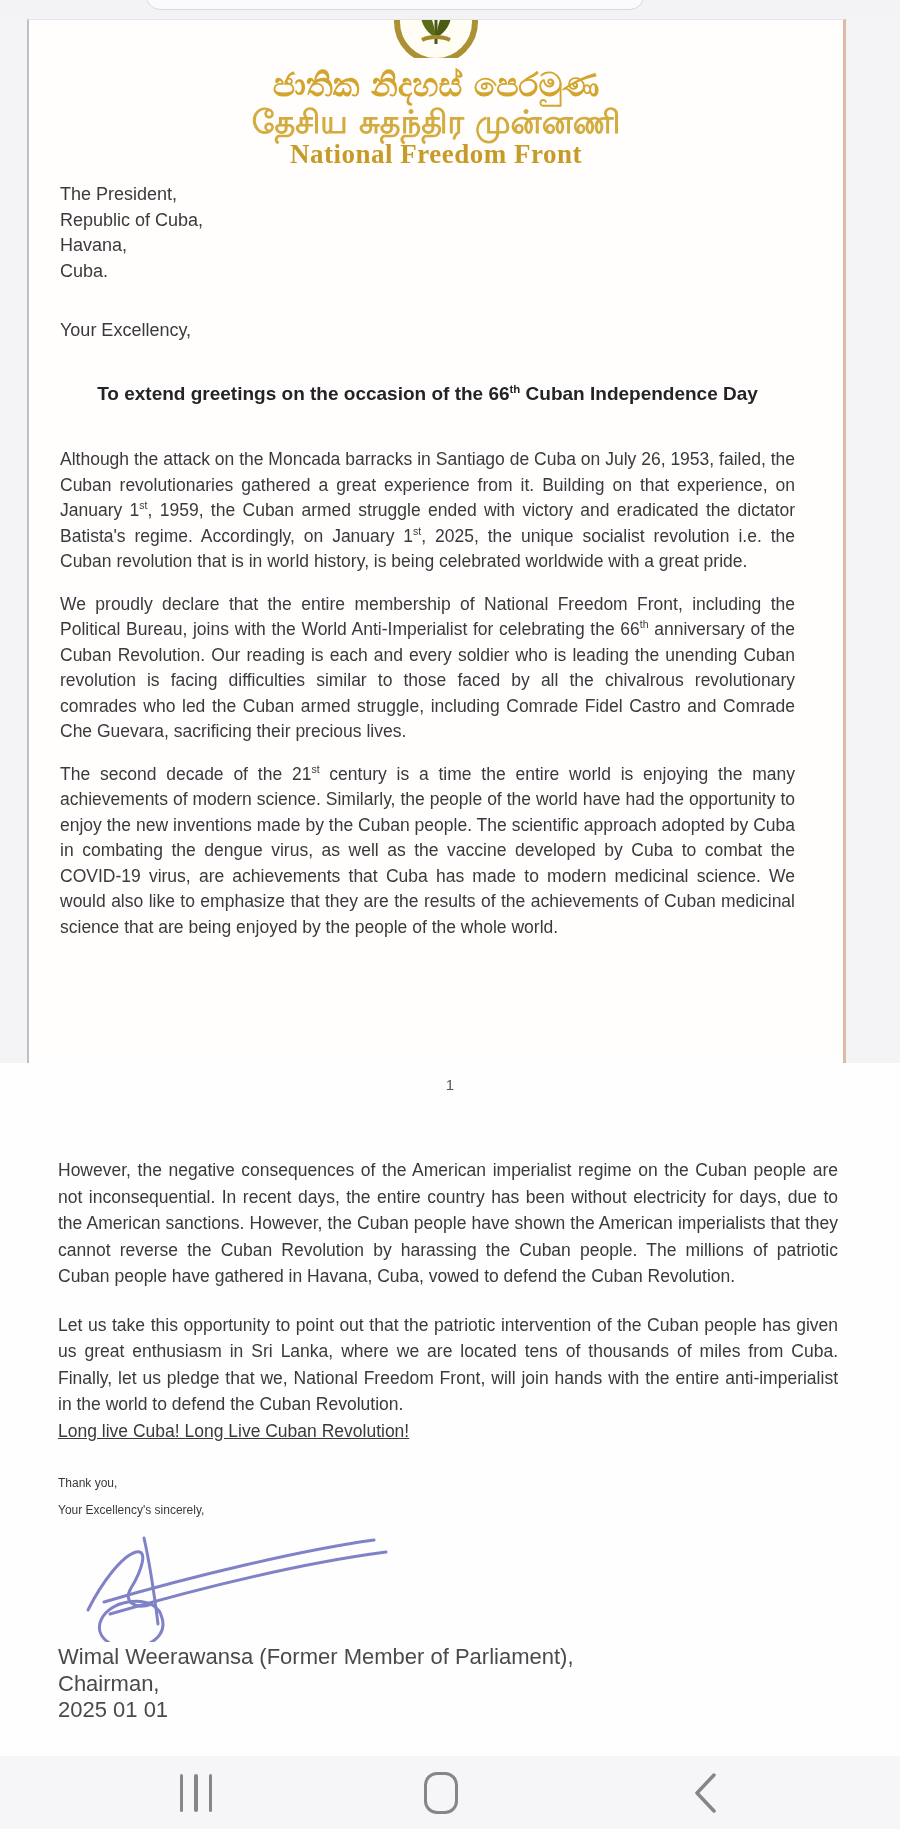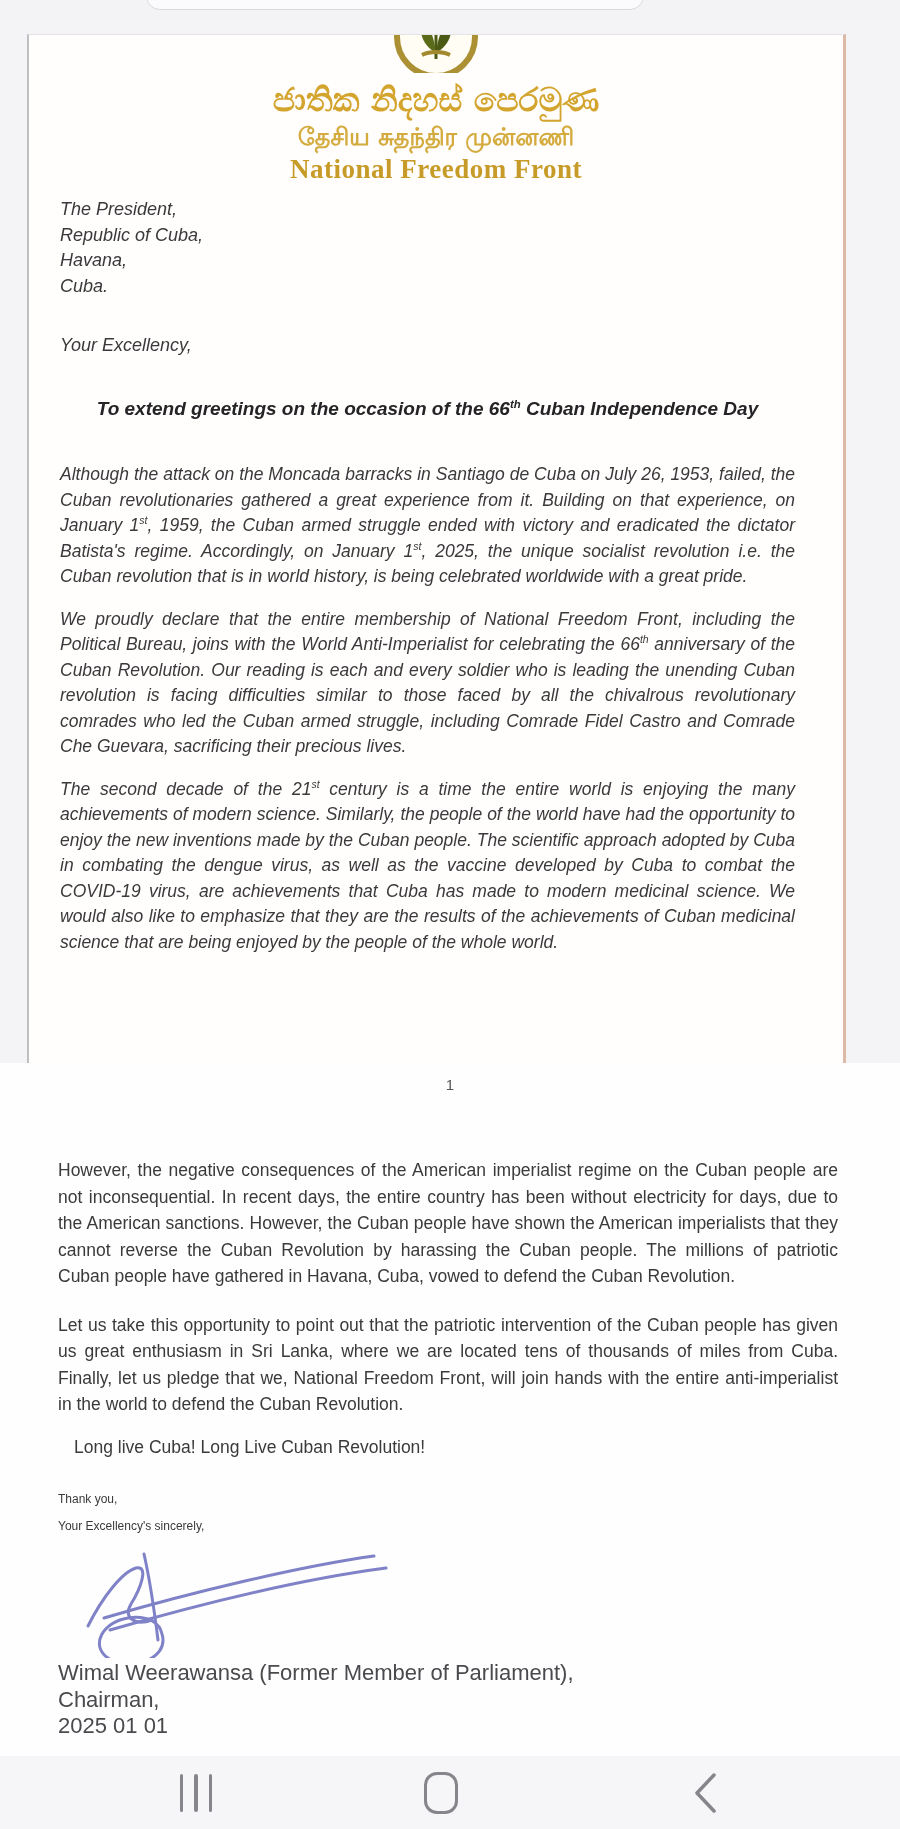--- a/index.html
+++ b/index.html
@@ -13,35 +13,35 @@
 
   
   .status-area{position:absolute;left:0;top:0;width:900px;height:18px;background:#f3f3f5;overflow:hidden;z-index:5;}
   .rounded-edge{position:absolute;left:146px;top:-28px;width:496px;height:36px;background:#fbfbfd;border:1.5px solid #d9d9de;border-radius:14px;}
 
   
   .viewport{position:absolute;left:0;top:18px;width:900px;height:1738px;background:#f4f3f5;overflow:hidden;}
 
   
   .sheet1{
-    position:absolute;left:27px;top:16px;width:819px;height:1317px;
+    position:absolute;left:27px;top:1px;width:819px;height:1317px;
     background:#fffefd;
     border-top:1px solid #e4e4e7;
     border-left:2px solid #bfbfc2;
     border-right:3px solid #ddb9a8;
     border-bottom:3px solid #d6cab8;
     box-sizing:border-box;
   }
   .logo-wrap{height:38px;overflow:hidden;text-align:center;}
   .logo-wrap svg{display:inline-block;margin-top:-42px;}
   .title-si{margin:6px 0 0 0;text-align:center;font-weight:bold;font-size:33px;line-height:42px;color:#d3a52e;font-family:"DejaVu Sans","Liberation Sans",sans-serif;}
-  .title-ta{margin:0;text-align:center;font-size:24px;line-height:32px;color:#d4ab3e;font-family:"DejaVu Sans","Liberation Sans",sans-serif;}
+  .title-ta{margin:0;text-align:center;font-size:32px;line-height:32px;color:#d4ab3e;font-family:"DejaVu Sans","Liberation Sans",sans-serif;}
   .title-en{margin:0;text-align:center;font-weight:bold;font-size:27px;line-height:32px;color:#c79b28;font-family:"Liberation Serif",serif;letter-spacing:.5px;}
 
-  .letter-body{padding:0 48px 0 31px;color:#3a3a3c;font-style:italic;}
+  .letter-body{padding:0 48px 0 31px;color:#3a3a3c;}
   .recipient{margin-top:12px;font-size:18px;line-height:25.5px;}
   .salutation{margin-top:36px;font-size:18px;}
   .subject{margin-top:42px;text-align:center;font-weight:bold;font-size:19px;color:#242426;}
   .para{margin:0;margin-top:17px;font-size:17.5px;line-height:25.5px;text-align:justify;}
   .para.first{margin-top:42px;}
   sup{font-size:60%;vertical-align:super;line-height:0;}
 
   .page-footer{
     position:absolute;left:0;bottom:12px;width:100%;
     text-align:center;color:#473a2b;font-family:"Liberation Serif",serif;
@@ -52,21 +52,21 @@
   .pf-ph{font-size:15px;line-height:25px;font-family:"DejaVu Sans","Liberation Serif",serif;}
   .pf-mail{font-size:15px;line-height:22px;margin-top:8px;letter-spacing:.4px;color:#3f3a33;}
 
   
   .page2{position:absolute;left:0;top:1045px;width:900px;height:693px;background:#fefefe;color:#3a3a3c;}
   .page-num{margin-top:12px;text-align:center;font-size:15px;color:#55555a;line-height:20px;}
   .page2-col{padding:0 62px 0 58px;}
   .p2para{margin:0;font-size:17.5px;line-height:26.5px;text-align:justify;}
   .p2para.p4{margin-top:62px;}
   .p2para.p5{margin-top:22px;}
-  .slogan{margin:16px;font-size:17.5px;line-height:26.5px;}
+  .slogan{margin:0;font-size:17.5px;line-height:26.5px;text-decoration:underline;}
   .closing{margin:0;font-size:12px;line-height:27px;}
   .closing.thanks{margin-top:26px;}
   .sig-wrap{margin:6px 0 0 -6px;height:112px;}
   .sig-block{margin:2px 0 0 0;font-size:22px;line-height:26.5px;color:#4a4a4e;}
 
   
   .navbar{position:absolute;left:0;top:1756px;width:900px;height:73px;background:#f6f6f8;}
   .navbtn{position:absolute;top:0;height:73px;display:flex;align-items:center;justify-content:center;cursor:pointer;}
   .nav-recents{left:146px;width:100px;}
   .nav-home{left:391px;width:100px;}

